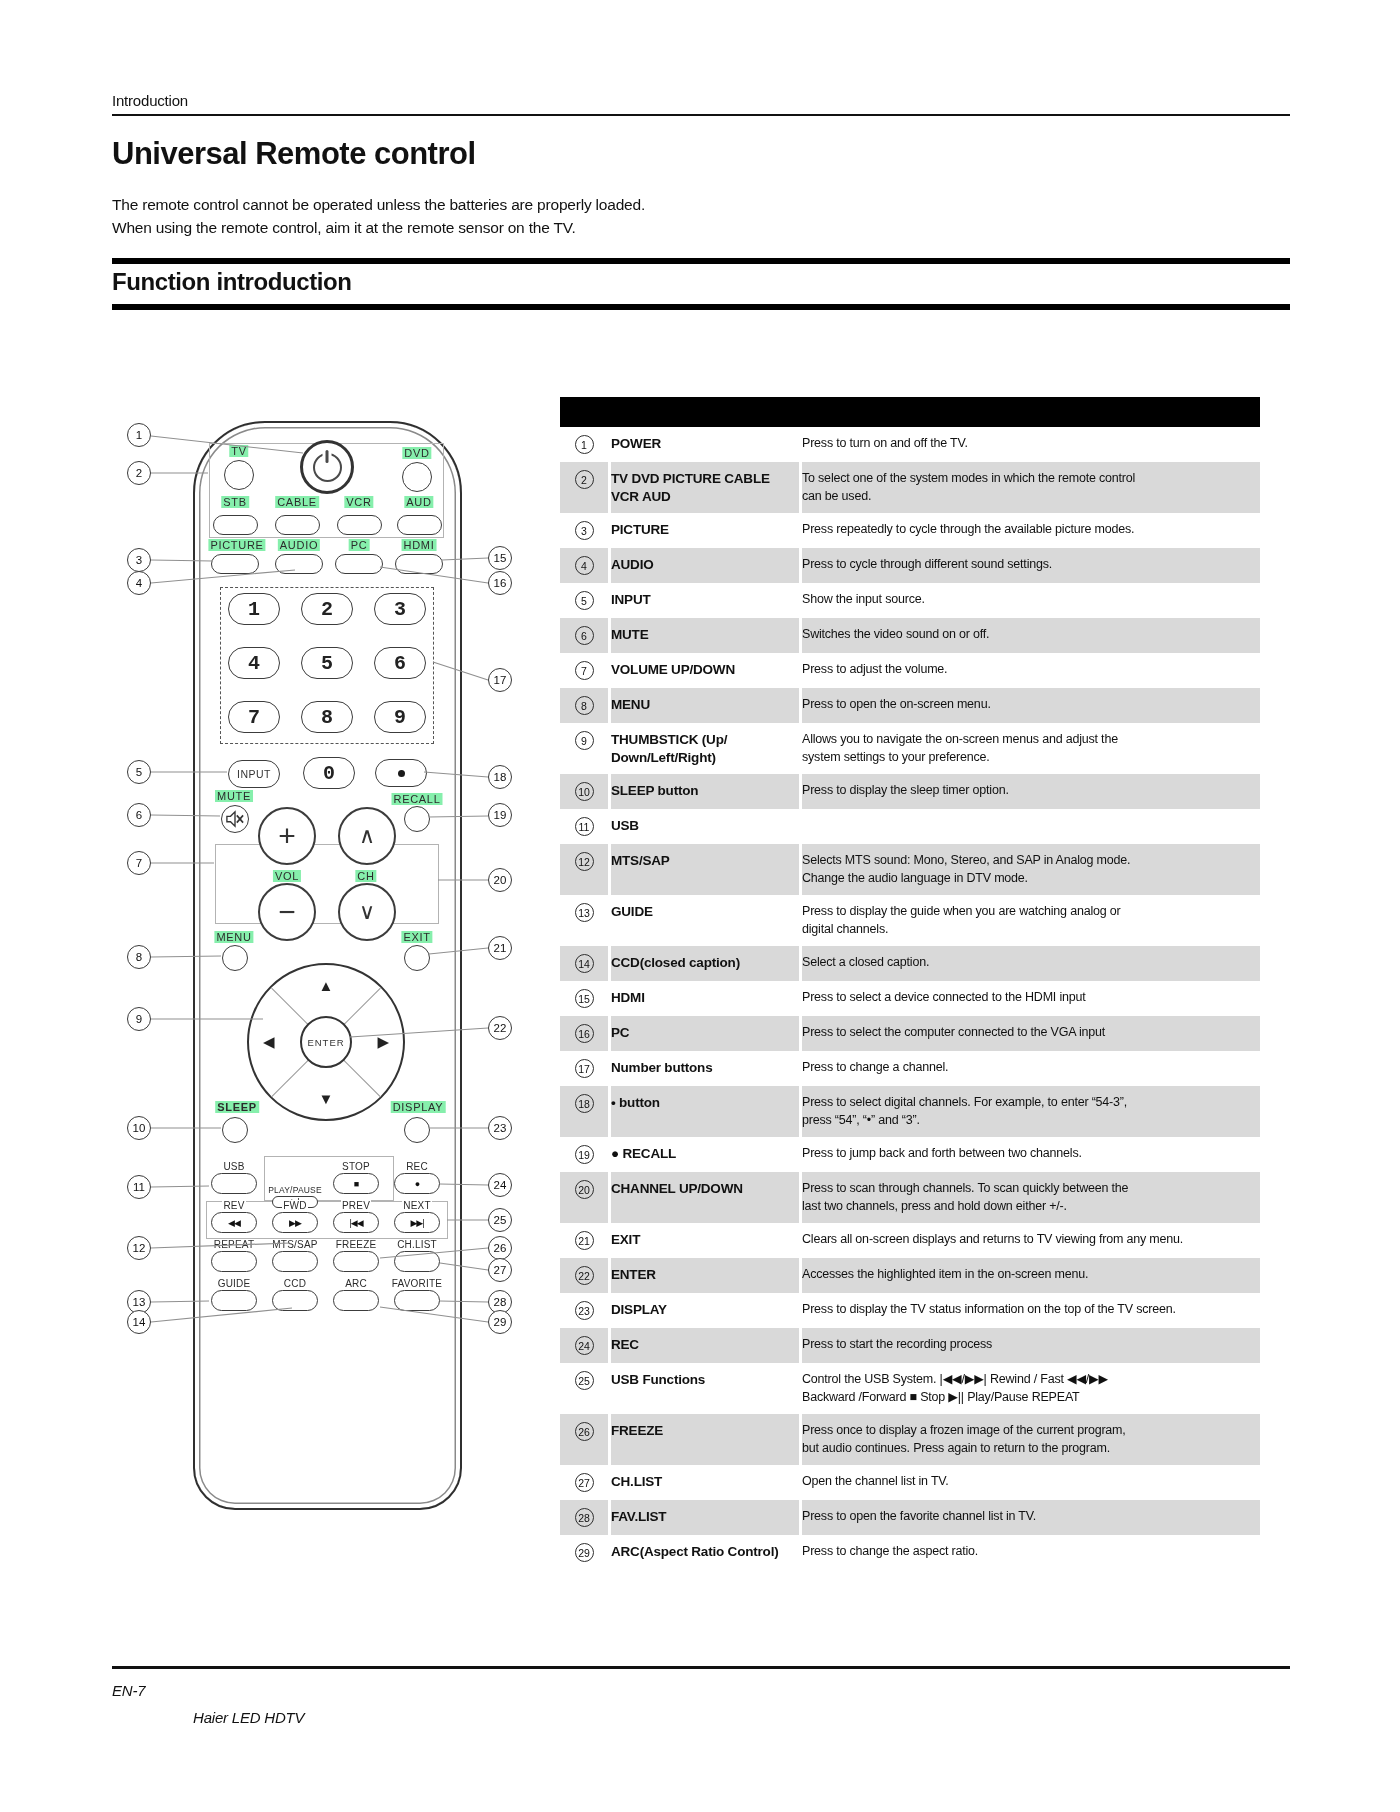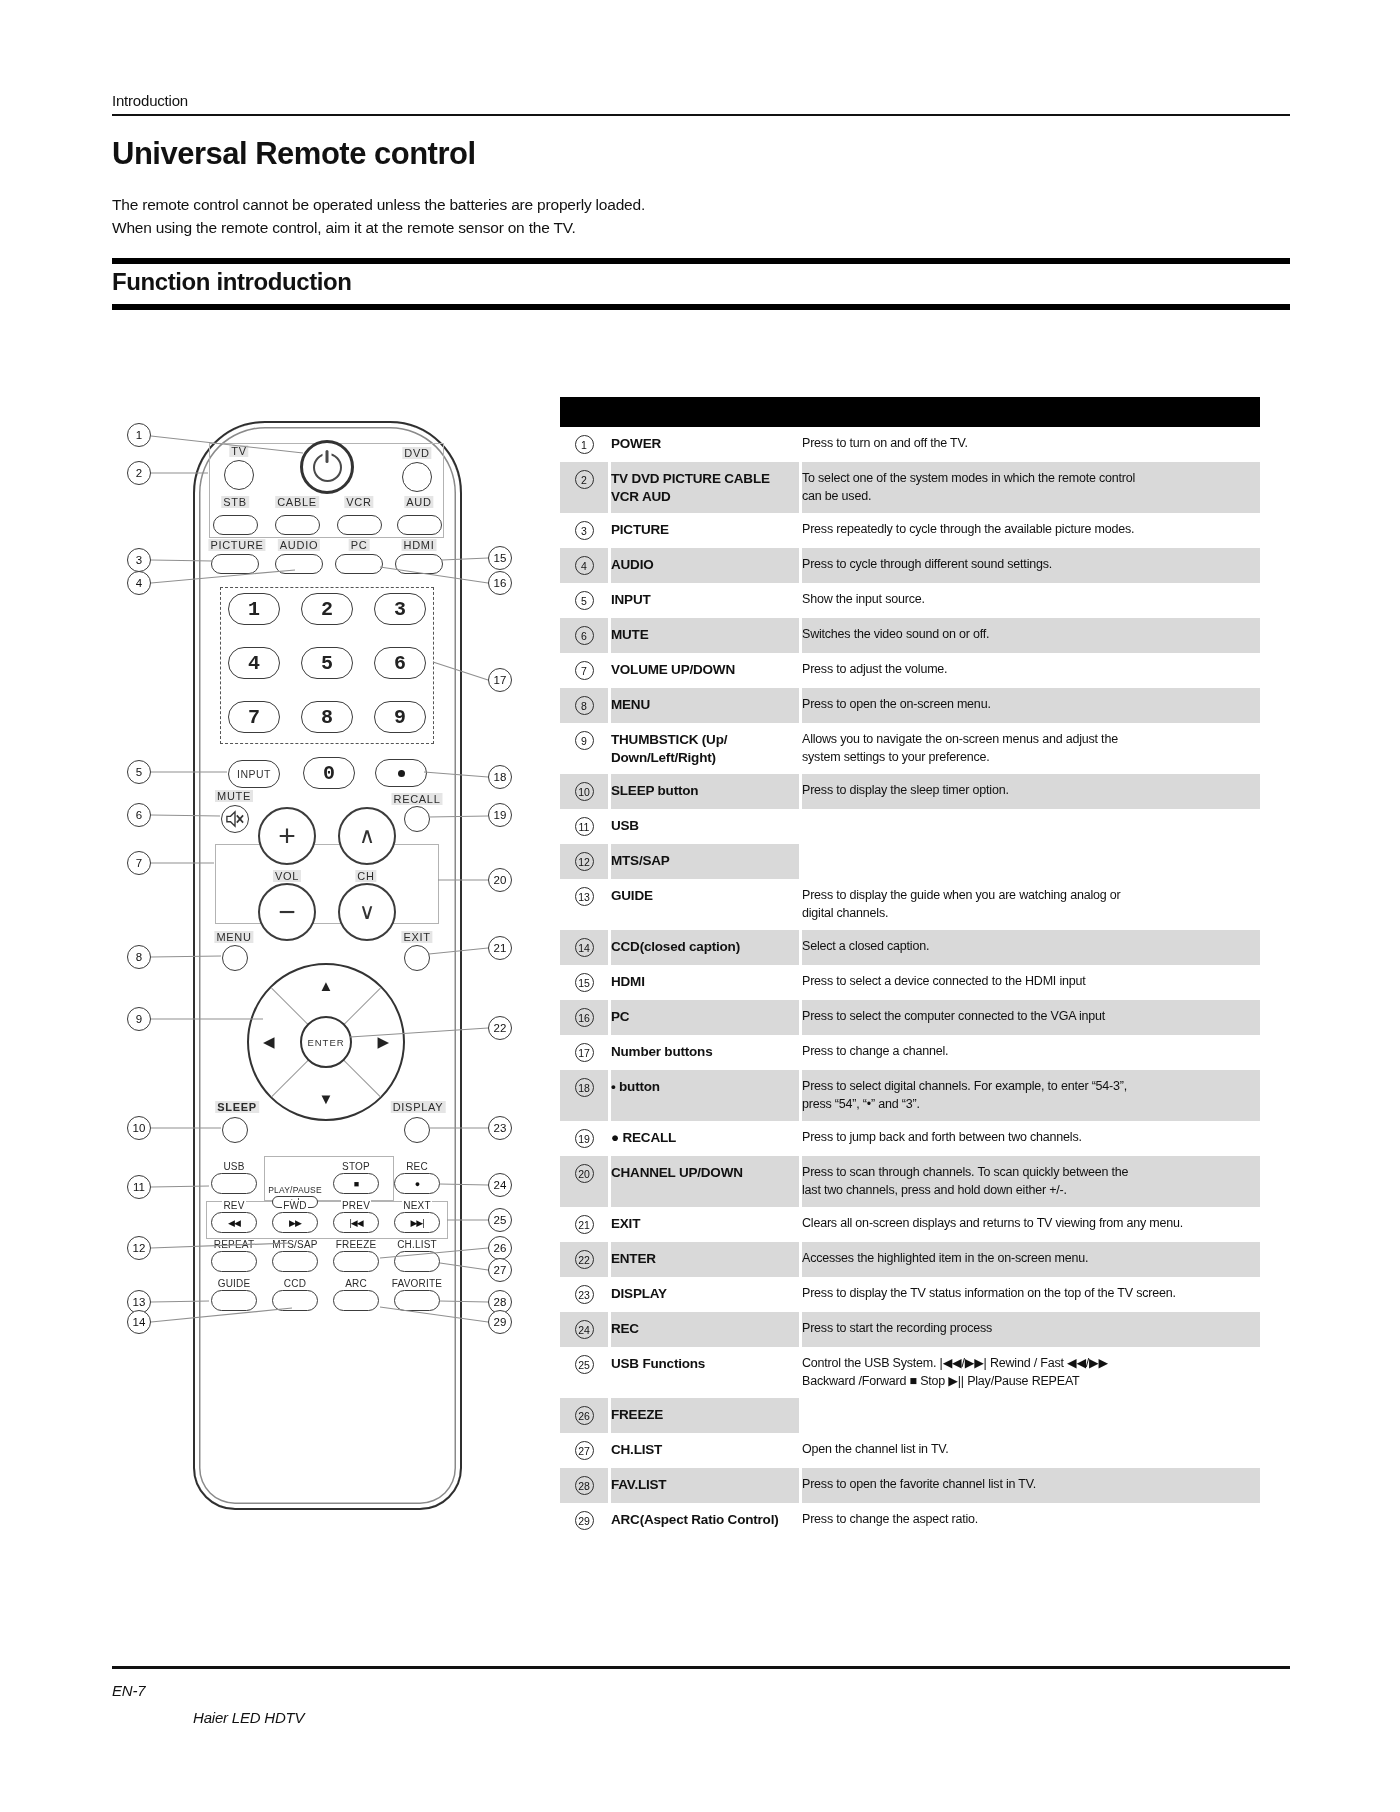--- a/index.html
+++ b/index.html
@@ -32,21 +32,21 @@
   .fdesc{font-size:12.5px;line-height:17.5px;letter-spacing:-0.2px;white-space:pre-line;padding-left:3px;}
 
   
   .remote{left:193px;top:421px;width:265px;height:1085px;border:2px solid #2f2f2f;
           border-radius:72px 72px 42px 42px;background:#fff;
           box-shadow:inset 0 0 0 4px #fff, inset 0 0 0 5.5px #8a8a8a;}
   .remote *{box-sizing:border-box;}
   .groupbox{position:absolute;border:1px solid #b3b3b3;background:transparent;z-index:1;}
   .dashbox{position:absolute;border:1.2px dashed #555;z-index:1;}
   .lbl{position:absolute;transform:translateX(-50%);font-size:11px;color:#2b2b2b;
-       letter-spacing:0.7px;white-space:nowrap;z-index:3;background:#e5e5e5;padding:0 2px;}
+       letter-spacing:0.7px;white-space:nowrap;z-index:3;background:#86efac;padding:0 2px;}
   .oval{position:absolute;border:1.6px solid #3c3c3c;border-radius:999px;background:#fff;
         display:flex;align-items:center;justify-content:center;z-index:2;}
   .cbtn{position:absolute;border:1.6px solid #3c3c3c;border-radius:50%;background:#fff;
         display:flex;align-items:center;justify-content:center;z-index:2;}
   .bigbtn{border-width:2px;font-size:30px;color:#333;font-weight:400;}
   .digit{font-family:"Liberation Mono",monospace;font-weight:bold;font-size:20px;color:#222;}
   .glyph{font-size:9px;color:#111;letter-spacing:-1px;white-space:nowrap;}
 
   .pwr-outer{position:absolute;left:105px;top:17px;width:54px;height:54px;border:3px solid #333;
              border-radius:50%;background:#fff;display:flex;align-items:center;justify-content:center;z-index:3;}
@@ -427,20 +427,22 @@
           <div class="fcell fnum">
             <span class="numcirc">11</span>
           </div>
           <div class="fcell fname">USB</div>
         </div>
         <div class="frow alt">
           <div class="fcell fnum">
             <span class="numcirc">12</span>
           </div>
           <div class="fcell fname">MTS/SAP</div>
+          <div class="fcell fdesc">Selects MTS sound: Mono, Stereo, and SAP in Analog mode.
+Change the audio language in DTV mode.</div>
         </div>
         <div class="frow">
           <div class="fcell fnum">
             <span class="numcirc">13</span>
           </div>
           <div class="fcell fname">GUIDE</div>
           <div class="fcell fdesc">Press to display the guide when you are watching analog or
 digital channels.</div>
         </div>
         <div class="frow alt">
@@ -528,20 +530,22 @@
           </div>
           <div class="fcell fname">USB Functions</div>
           <div class="fcell fdesc">Control the USB System. |◀◀/▶▶| Rewind / Fast ◀◀/▶▶
 Backward /Forward ■ Stop ▶|| Play/Pause REPEAT</div>
         </div>
         <div class="frow alt">
           <div class="fcell fnum">
             <span class="numcirc">26</span>
           </div>
           <div class="fcell fname">FREEZE</div>
+          <div class="fcell fdesc">Press once to display a frozen image of the current program,
+but audio continues. Press again to return to the program.</div>
         </div>
         <div class="frow">
           <div class="fcell fnum">
             <span class="numcirc">27</span>
           </div>
           <div class="fcell fname">CH.LIST</div>
           <div class="fcell fdesc">Open the channel list in TV.</div>
         </div>
         <div class="frow alt">
           <div class="fcell fnum">

